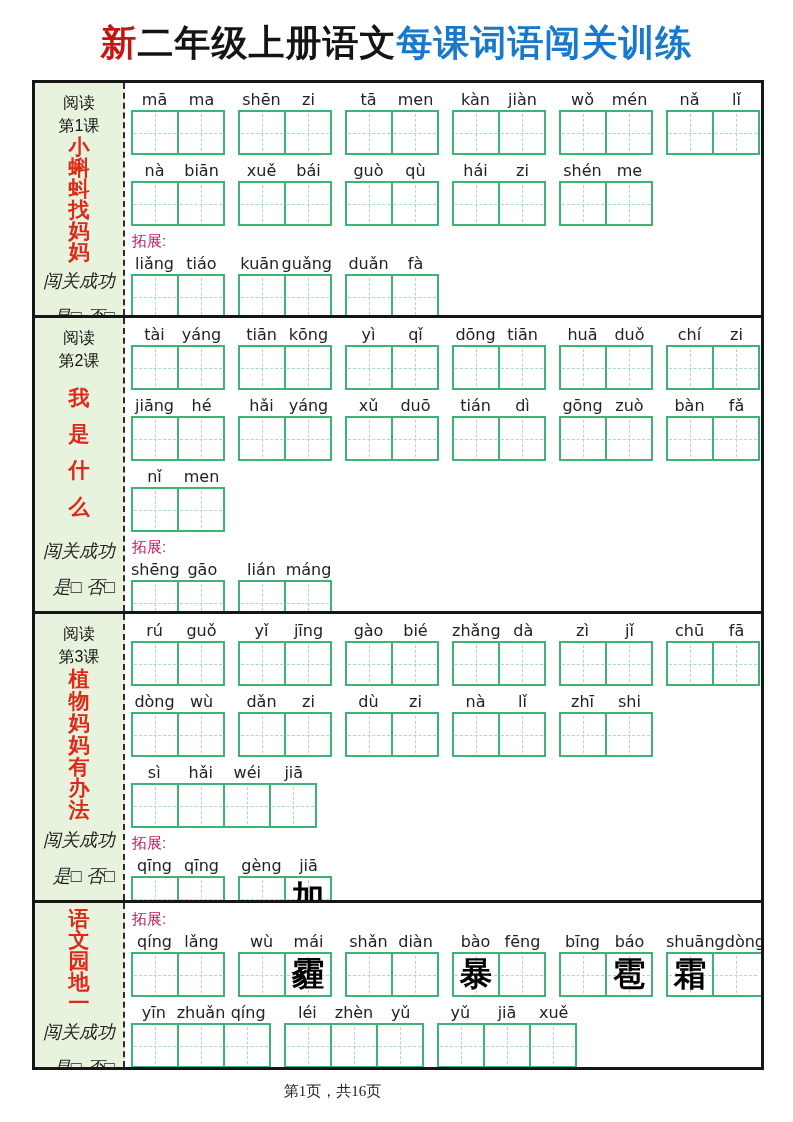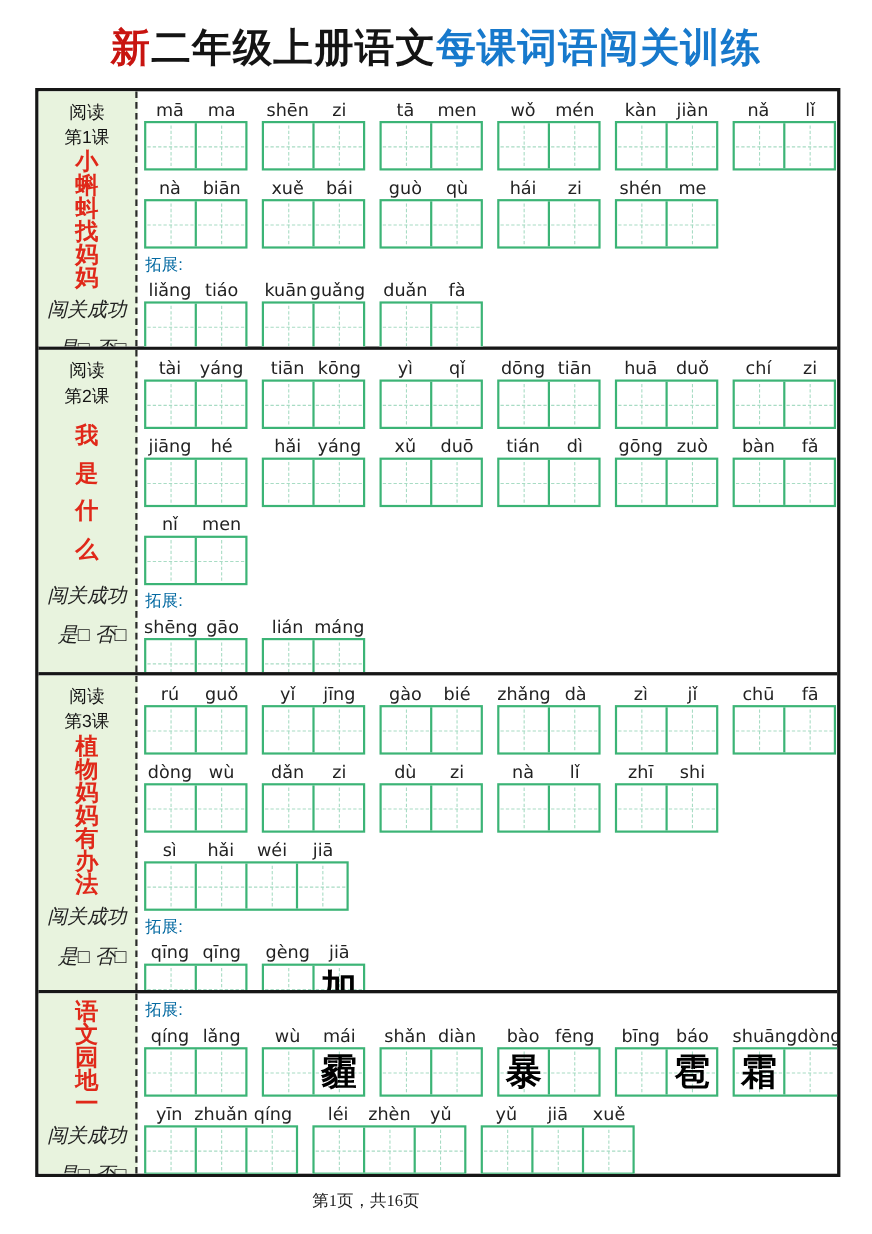--- a/index.html
+++ b/index.html
@@ -33,35 +33,35 @@
   .section + .section{border-top:3px solid #161616;}
   .section:nth-child(1){height:232px;}
   .section:nth-child(2){height:293px;}
   .section:nth-child(3){height:286px;}
   .section:nth-child(4){height:164px;}
   
   .sidebar{
     width:88px;flex:0 0 88px;background:var(--sidebar-bg);
     border-right:2px dashed #2a2a2a;
     display:flex;flex-direction:column;align-items:center;
-    padding:6px 0 14px 0;
+    padding:6px 0 4px 0;
   }
   .lesson-label{font-size:16px;color:#141414;text-align:center;line-height:1.45;margin-top:2px;}
   .red-title{
     flex:1;display:flex;flex-direction:column;justify-content:space-evenly;align-items:center;
     color:var(--red);font-size:21px;font-weight:700;line-height:1;
     font-family:"Liberation Serif","DejaVu Serif",serif;
   }
   .success{
     font-size:18px;font-style:italic;text-align:right;line-height:2.0;color:#222;
     font-family:"Liberation Serif","DejaVu Serif",serif;margin-bottom:2px;
   }
   
   .content{flex:1;padding:5px 0 0 6px;display:flex;flex-direction:column;}
-  .expand{font-size:15px;color:#0369a1;height:20px;line-height:20px;margin:1px 0 1px 1px;}
+  .expand{font-size:15px;color:#be185d;height:20px;line-height:20px;margin:1px 0 1px 1px;}
   .word-row{display:flex;gap:13px;margin-bottom:4px;align-items:flex-end;}
   .word{display:flex;flex-direction:column;}
   .py{
     display:flex;height:21px;align-items:flex-end;justify-content:space-around;
     font-size:16px;color:#222;margin-bottom:1px;
     font-family:"DejaVu Sans","Liberation Sans",sans-serif;
   }
   .py span{flex:1;text-align:center;white-space:nowrap;line-height:1.1;}
   .wbox{display:flex;border:2px solid var(--green);background:#fff;}
   .cell{position:relative;width:44px;height:41px;}
@@ -140,32 +140,32 @@
               <span>tā</span>
               <span>men</span>
             </div>
             <div class="wbox">
               <div class="cell"></div>
               <div class="cell"></div>
             </div>
           </div>
           <div class="word">
             <div class="py">
+              <span>kàn</span>
+              <span>jiàn</span>
+            </div>
+            <div class="wbox">
+              <div class="cell"></div>
+              <div class="cell"></div>
+            </div>
+          </div>
+          <div class="word">
+            <div class="py">
               <span>wǒ</span>
               <span>mén</span>
-            </div>
-            <div class="wbox">
-              <div class="cell"></div>
-              <div class="cell"></div>
-            </div>
-          </div>
-          <div class="word">
-            <div class="py">
-              <span>kàn</span>
-              <span>jiàn</span>
             </div>
             <div class="wbox">
               <div class="cell"></div>
               <div class="cell"></div>
             </div>
           </div>
           <div class="word">
             <div class="py">
               <span>nǎ</span>
               <span>lǐ</span>

